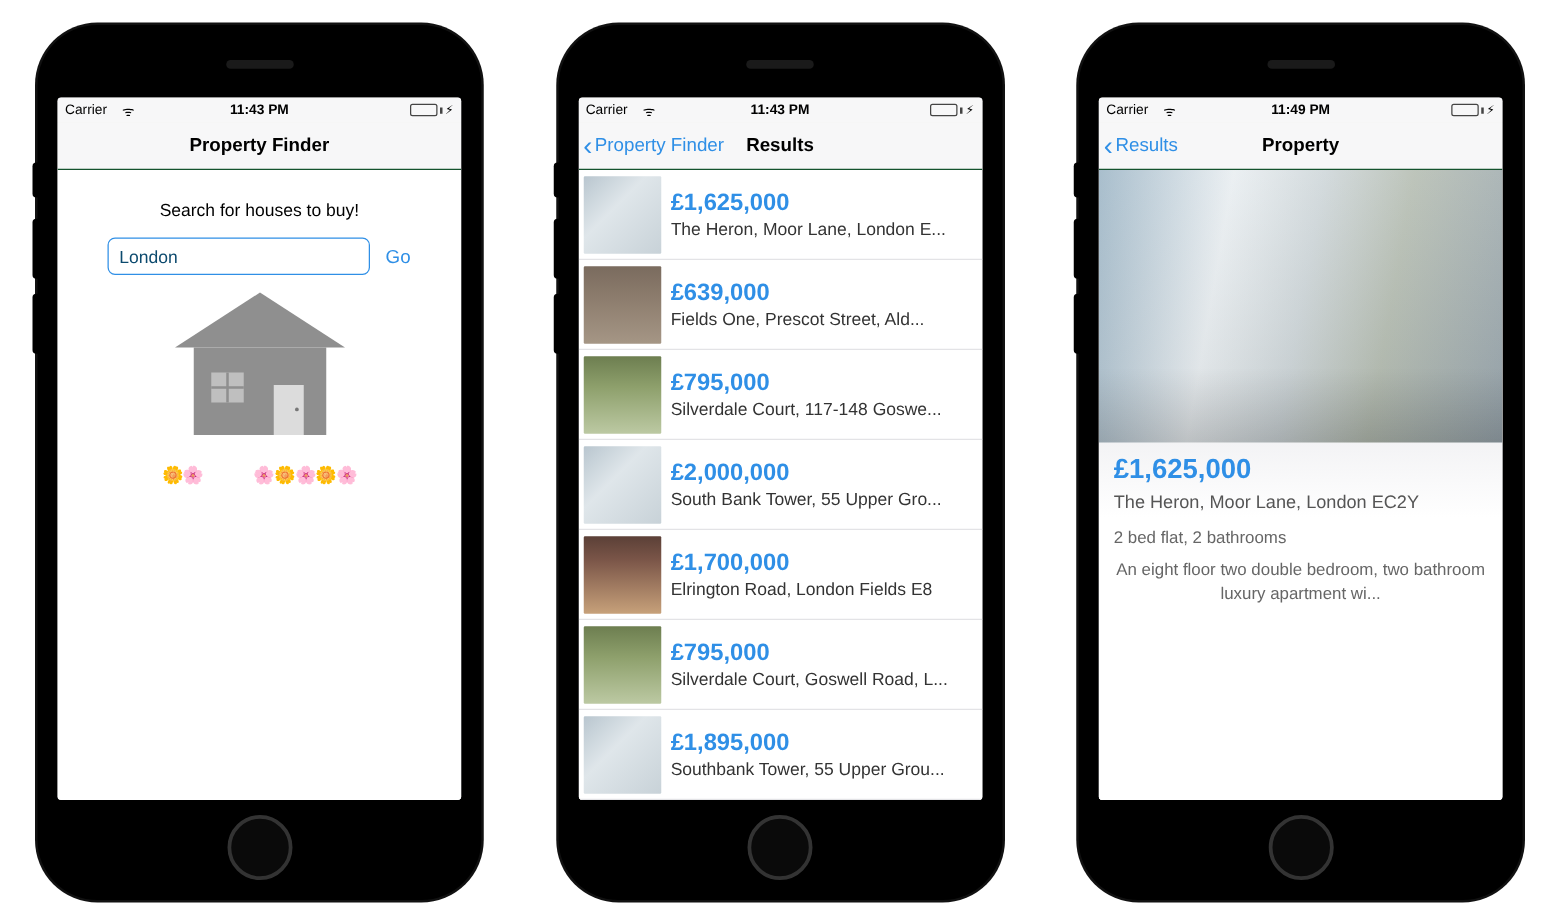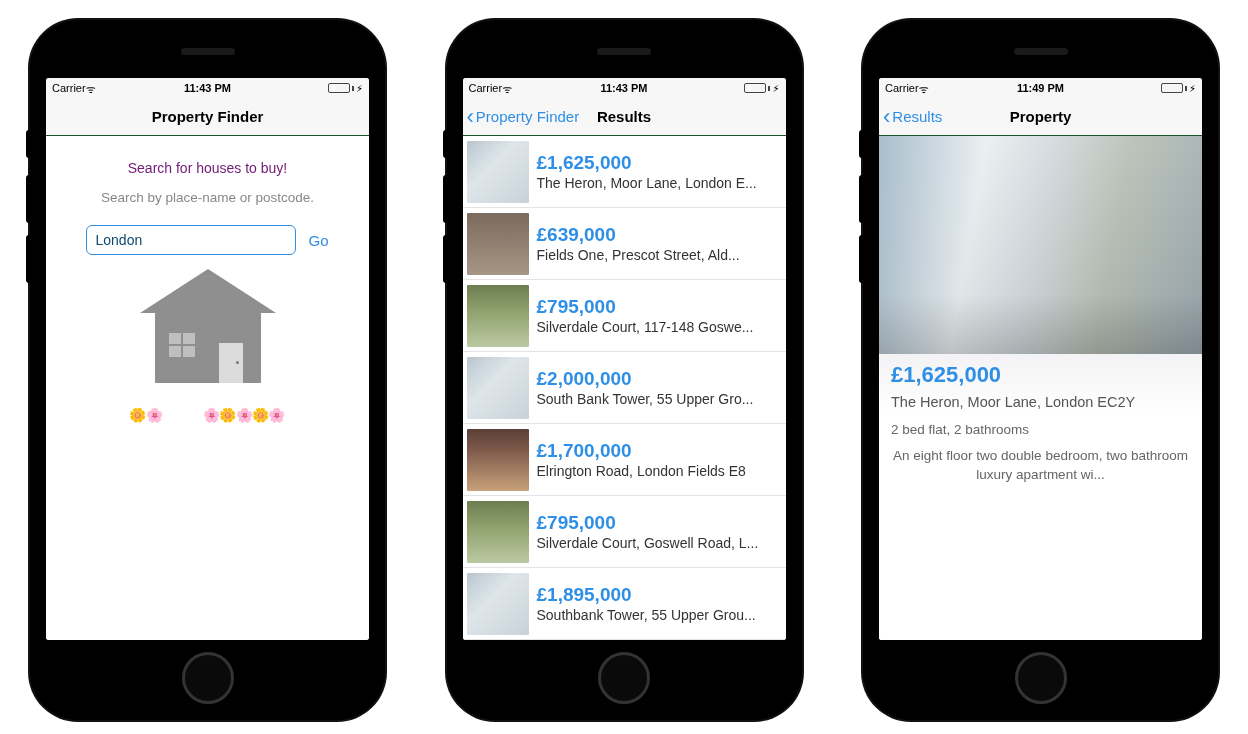--- a/index.html
+++ b/index.html
@@ -68,21 +68,21 @@
   .status-bar {
     height: 20px;
     background: #f7f7f8;
     display: flex;
     align-items: center;
     font-size: 11px;
     padding: 0 6px;
     color: #000;
     position: relative;
   }
-  .status-bar .carrier { display: flex; align-items: center; gap: 0; }
+  .status-bar .carrier { display: flex; align-items: center; gap: 12px; }
   .status-bar .time {
     position: absolute;
     left: 50%;
     transform: translateX(-50%);
     font-weight: 600;
   }
   .status-bar .battery {
     margin-left: auto;
     display: flex;
     align-items: center;
@@ -141,21 +141,21 @@
     background: #fff;
   }
   
   .search-screen {
     text-align: center;
     padding-top: 24px;
     background: #fff;
     height: 100%;
   }
   .search-screen .h1 {
-    color: #701a75;
+    color: #000000;
     font-size: 14px;
     margin-bottom: 14px;
   }
   .search-screen .h2 {
     color: #888;
     font-size: 13.5px;
     margin-bottom: 20px;
   }
   .search-row {
     display: flex;
@@ -317,21 +317,20 @@
         <span class="batt-body"><span class="batt-fill"></span></span>
         <span class="batt-cap"></span>
         <span class="bolt">⚡︎</span>
       </span>
     </div>
     <div class="nav-bar">
       <span class="title">Property Finder</span>
     </div>
     <div class="content search-screen">
       <div class="h1">Search for houses to buy!</div>
-      <div class="h2">Search by place-name or postcode.</div>
       <div class="search-row">
         <input class="search-input" value="London" style="">
         <span class="go-btn">Go</span>
       </div>
       <div class="house-illustration">
         <div class="roof"></div>
         <div class="house-body">
           <div class="window"></div>
           <div class="door"></div>
         </div>

